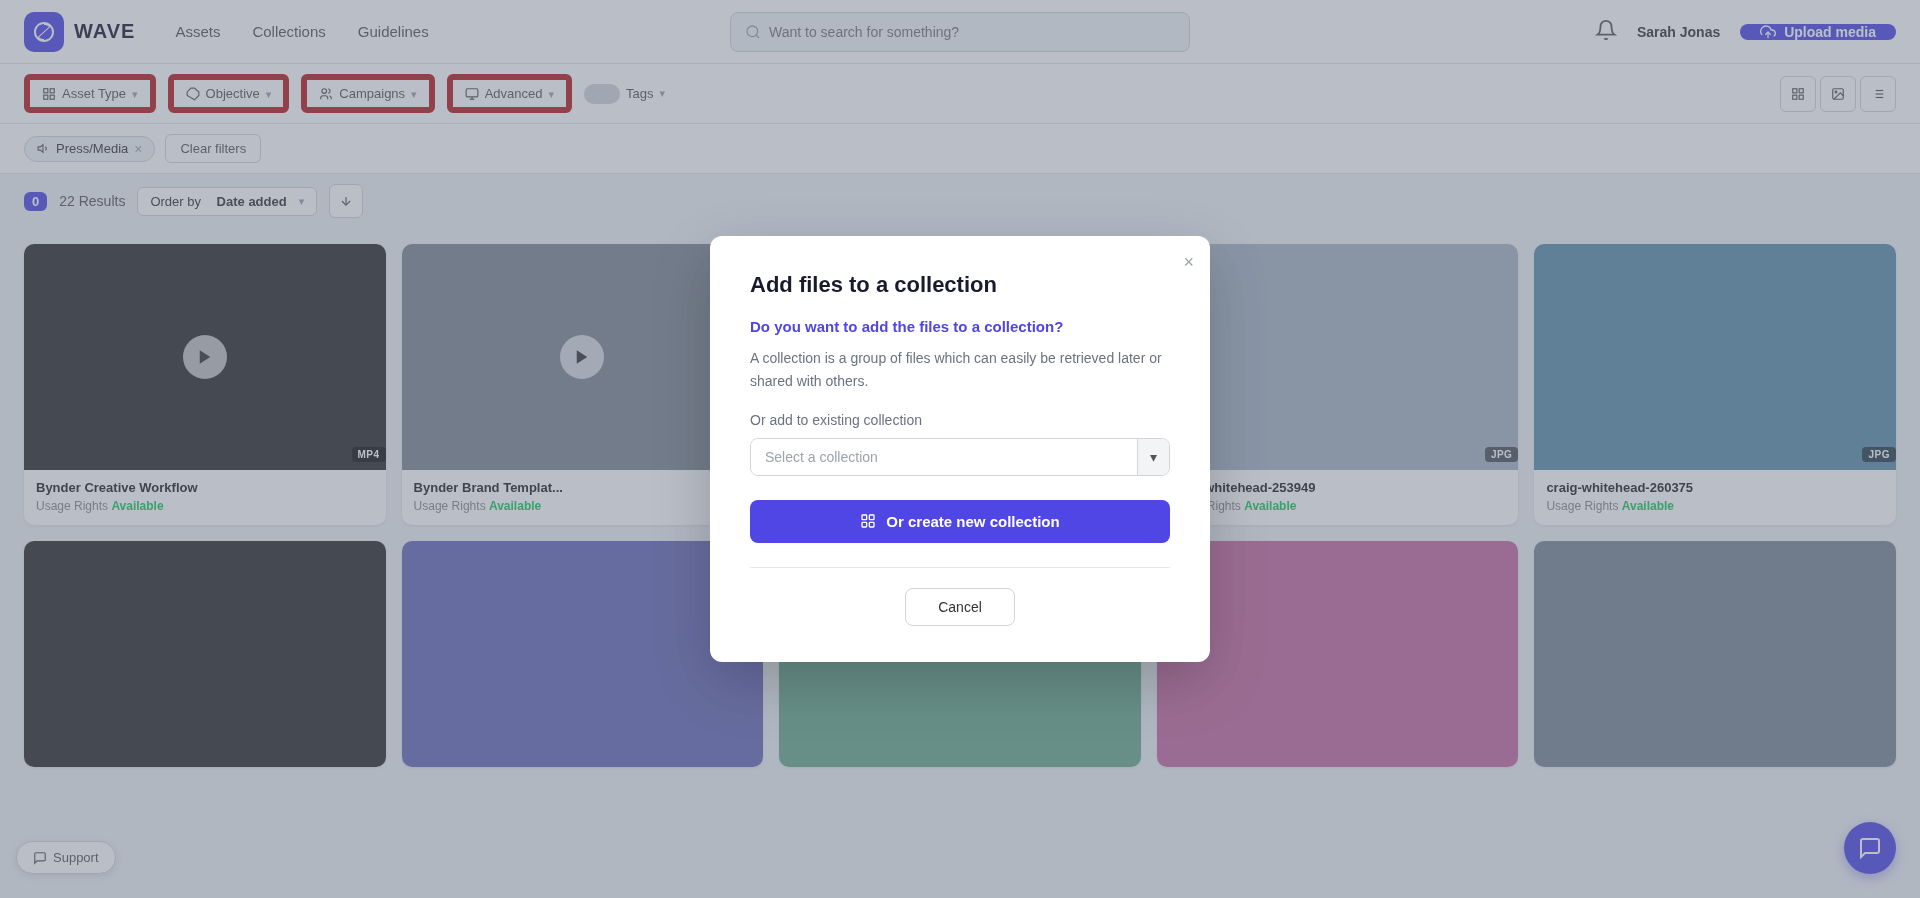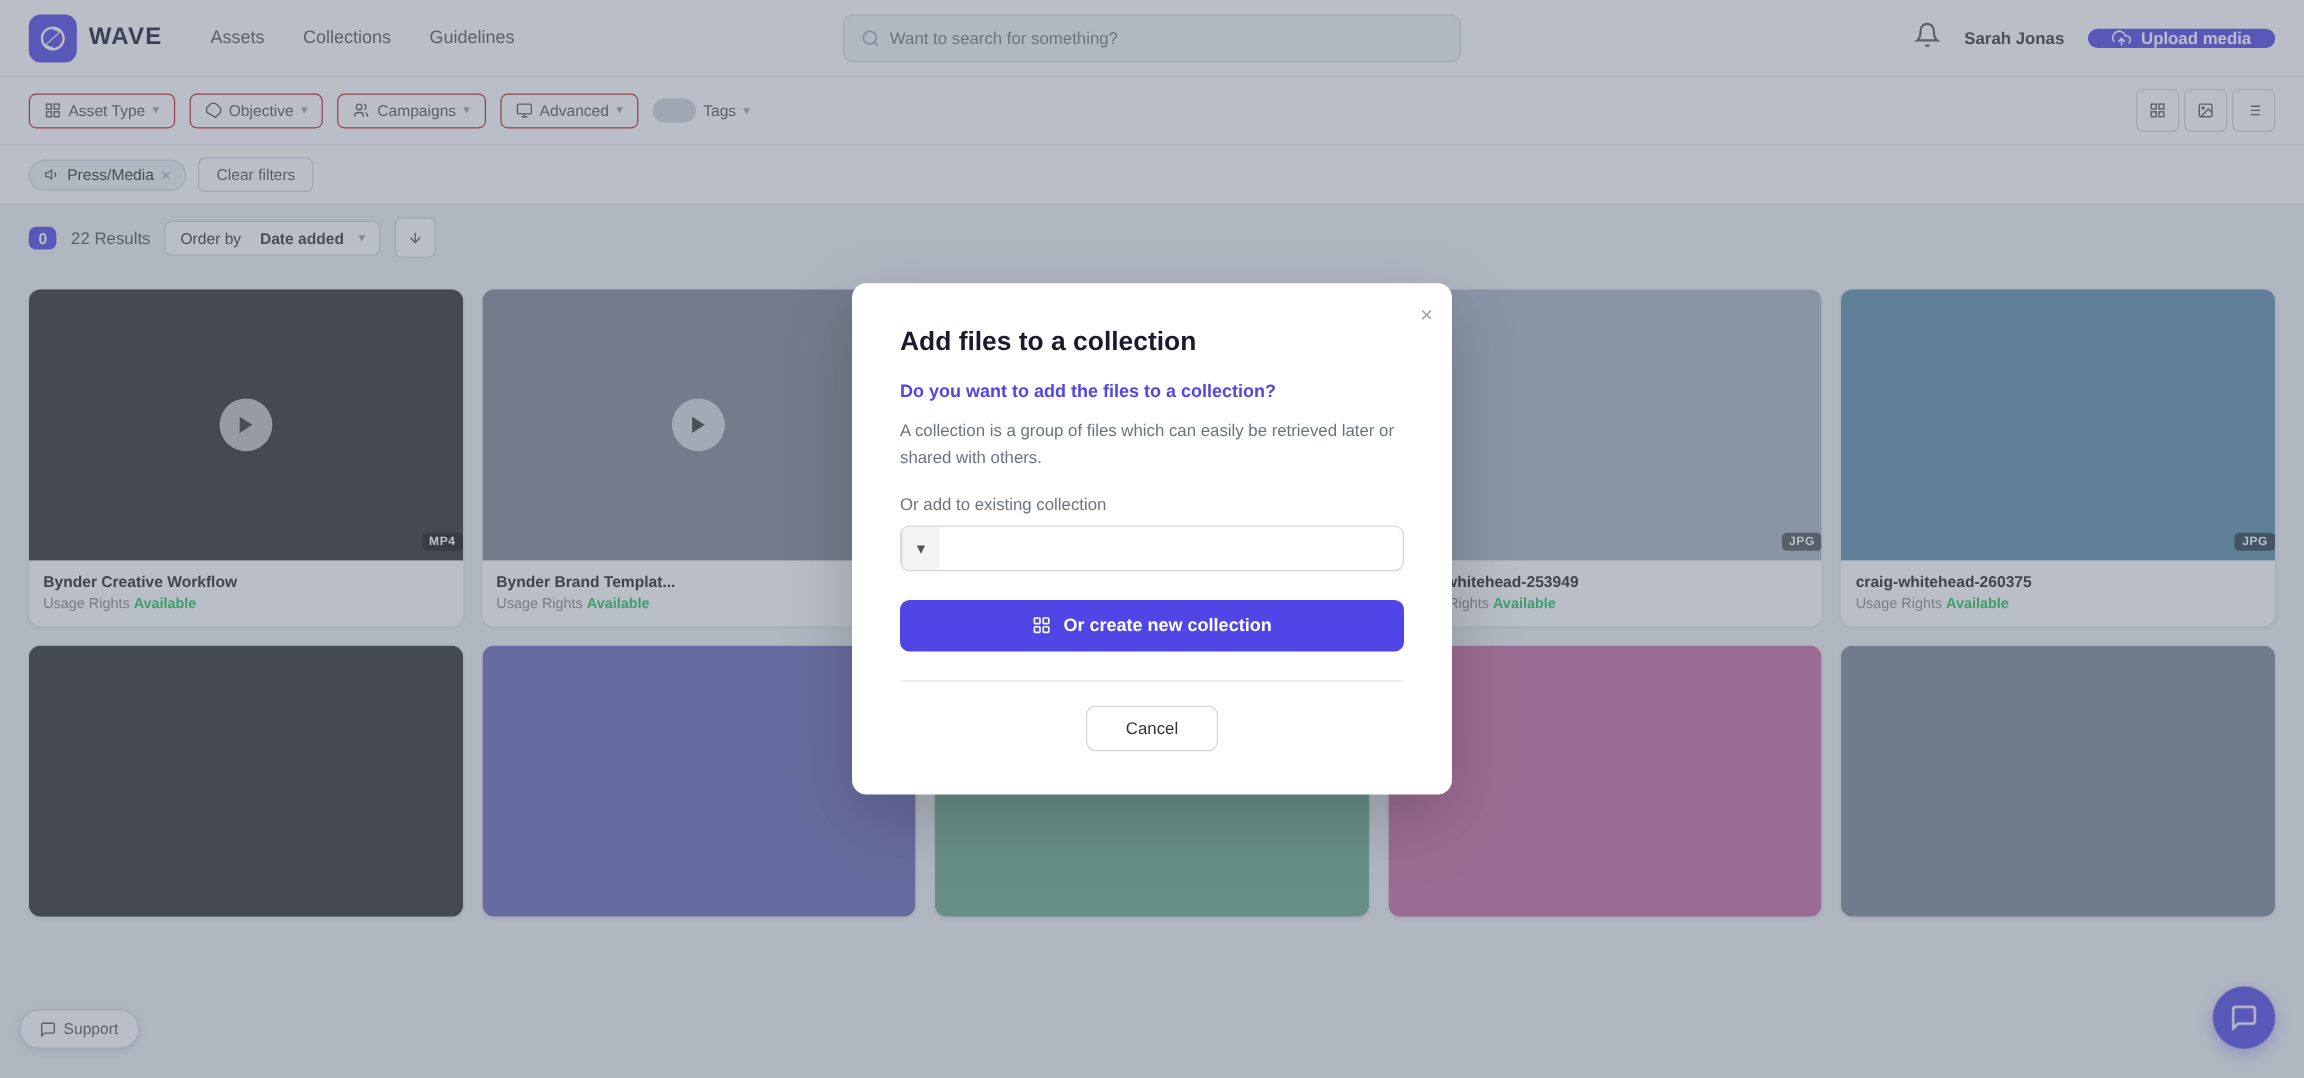--- a/index.html
+++ b/index.html
@@ -16,21 +16,21 @@
       width: 40px; height: 40px; background: #4f46e5; border-radius: 10px;
       display: flex; align-items: center; justify-content: center;
     }
     .logo-icon svg { width: 24px; height: 24px; fill: white; }
     .logo-text { font-size: 20px; font-weight: 700; color: #1a1a2e; letter-spacing: 1px; }
     .nav-links { display: flex; gap: 32px; align-items: center; }
     .nav-link { font-size: 15px; color: #555; cursor: pointer; text-decoration: none; }
     .search-bar {
       position: absolute; left: 50%; transform: translateX(-50%);
       display: flex; align-items: center; background: #f3f4f6;
-      border: 1.5px solid #d1d5db; border-radius: 8px; padding: 0 14px; width: 515px; height: 40px;
+      border: 1.5px solid #d1d5db; border-radius: 8px; padding: 0 14px; width: 460px; height: 40px;
     }
     .search-bar input {
       border: none; background: transparent; outline: none;
       font-size: 14px; color: #555; width: 100%;
     }
     .search-icon-svg { color: #9ca3af; margin-right: 8px; flex-shrink: 0; }
     .nav-right { margin-left: auto; display: flex; align-items: center; gap: 20px; }
     .bell-icon { cursor: pointer; color: #555; }
     .user-name { font-size: 14px; font-weight: 600; color: #333; cursor: pointer; }
     .upload-btn {
@@ -39,22 +39,22 @@
       display: flex; align-items: center; gap: 8px;
     }
 
     
     .filters-bar {
       display: flex; align-items: center; gap: 12px;
       padding: 10px 24px; background: #fff; border-bottom: 1px solid #e5e7eb;
       flex-wrap: wrap;
     }
     .filter-btn {
-      display: flex; align-items: flex-start; gap: 6px;
-      border: 1px solid #b91c1c; border-radius: 6px; padding: 6px 12px;
+      display: flex; align-items: flex-end; gap: 6px;
+      border: 6px solid #b91c1c; border-radius: 6px; padding: 6px 12px;
       font-size: 13px; color: #555; cursor: pointer; background: #fff;
     }
     .chevron { font-size: 11px; color: #9ca3af; }
     .toggle-row { display: flex; align-items: center; gap: 6px; }
     .toggle-track {
       width: 36px; height: 20px; background: #d1d5db; border-radius: 10px;
       position: relative; cursor: pointer;
     }
     .view-switcher { margin-left: auto; display: flex; gap: 4px; }
     .view-btn {
@@ -428,20 +428,23 @@
 </div>
 
 <div class="modal-overlay" id="modal-overlay">
   <div class="modal">
     <button class="modal-close">×</button>
     <h2 class="modal-title">Add files to a collection</h2>
     <h3 class="modal-subtitle">Do you want to add the files to a collection?</h3>
     <p class="modal-desc">A collection is a group of files which can easily be retrieved later or shared with others.</p>
     <p class="modal-or-label">Or add to existing collection</p>
     <div class="collection-select">
+      <select>
+        <option value="">Select a collection</option>
+      </select>
       <div class="dropdown-arrow">▾</div>
     </div>
     <button class="create-collection-btn">
       <svg width="16" height="16" viewBox="0 0 24 24" fill="none" stroke="white" stroke-width="2">
           <rect x="3" y="3" width="7" height="7" rx="1"></rect>
           <rect x="14" y="3" width="7" height="7" rx="1"></rect>
           <rect x="3" y="14" width="7" height="7" rx="1"></rect>
           <rect x="14" y="14" width="7" height="7" rx="1"></rect>
         </svg>
       <span>Or create new collection</span>

